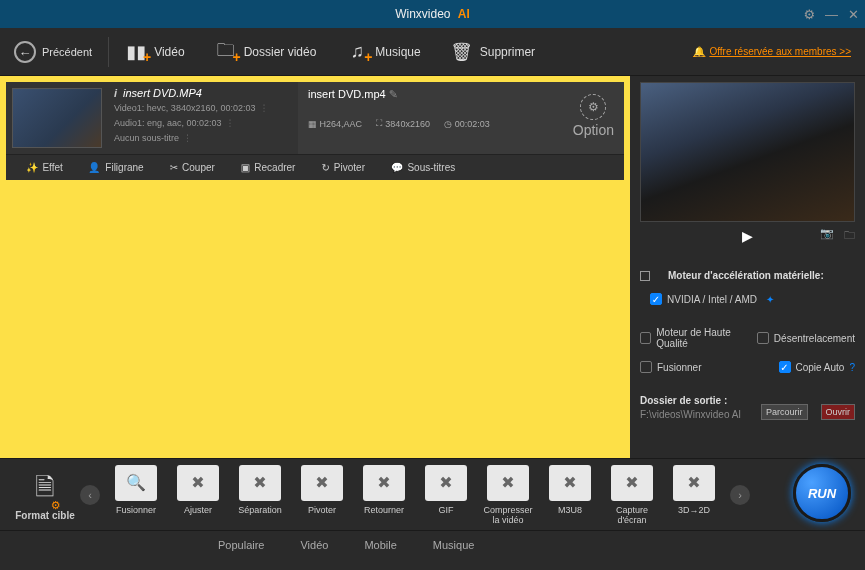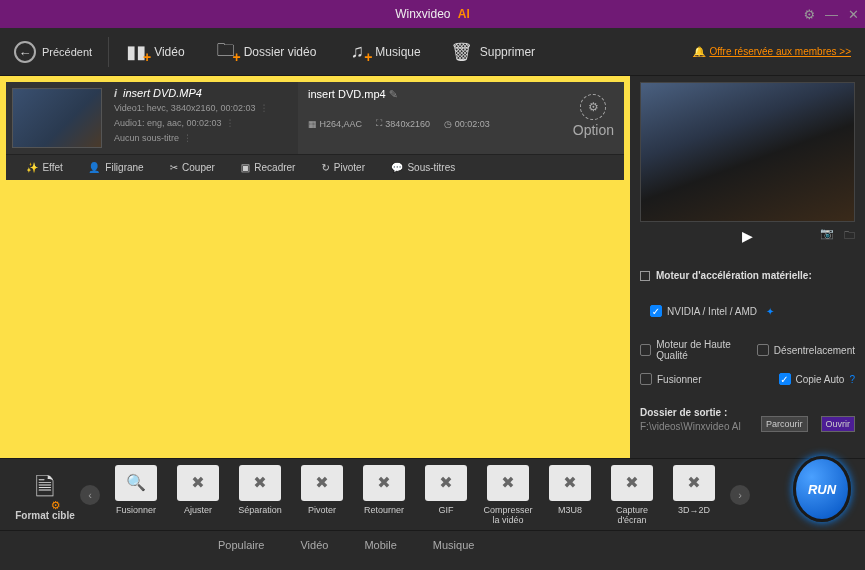--- a/index.html
+++ b/index.html
@@ -1,19 +1,19 @@
 <!DOCTYPE html>
 <html><head>
 <meta charset="utf-8">
 <style>
 * { margin: 0; padding: 0; box-sizing: border-box; font-family: "Segoe UI", Arial, sans-serif; }
 body { background: #2a2a2a; color: #ccc; width: 865px; height: 570px; overflow: hidden; font-size: 11px; }
 
 
-.titlebar { height: 28px; background: #701a75; display: flex; align-items: center; justify-content: center; position: relative; }
+.titlebar { height: 28px; background: #0c4a6e; display: flex; align-items: center; justify-content: center; position: relative; }
 .titlebar .title { color: #eee; font-size: 12px; }
 .titlebar .ai { color: #ff8c00; font-weight: bold; margin-left: 4px; }
 .titlebar .wincontrols { position: absolute; right: 6px; display: flex; gap: 10px; align-items: center; }
 .titlebar .wincontrols span { color: #999; cursor: pointer; font-size: 13px; }
 
 
 .topbar { height: 48px; background: #2a2a2a; display: flex; align-items: center; padding: 0 14px; border-bottom: 1px solid #1a1a1a; }
 .back { display: flex; align-items: center; gap: 6px; color: #ddd; cursor: pointer; }
 .back .circ { width: 22px; height: 22px; border: 2px solid #aaa; border-radius: 50%; display: flex; align-items: center; justify-content: center; font-size: 13px; }
 .sep { width: 1px; height: 30px; background: #444; margin: 0 16px; }
@@ -45,42 +45,42 @@
 
 .editbar { background: #2f2f2f; border-top:1px solid #222; display: flex; align-items: center; height: 26px; padding: 0 20px; gap: 26px; font-size: 10px; color: #ccc; }
 .editbar div { display: flex; align-items: center; gap: 4px; cursor: pointer; }
 
 
 .preview { width: 100%; height: 140px; background: linear-gradient(160deg,#4a6080 0%,#2a3548 35%,#1a1a1a 55%,#3a2a1a 100%); border: 1px solid #444; position: relative; }
 .pcontrols { display: flex; align-items: center; justify-content: center; height: 28px; position: relative; }
 .pcontrols .play { color: #fff; font-size: 14px; cursor: pointer; }
 .pcontrols .picons { position: absolute; right: 0; display: flex; gap: 10px; color: #888; }
 .opts { margin-top: 20px; font-size: 10px; }
-.opts .hdr { font-weight: bold; color: #ddd; display:flex;align-items:center;gap:6px; margin-bottom:24px; }
+.opts .hdr { font-weight: bold; color: #ddd; display:flex;align-items:center;gap:18px; margin-bottom:12px; }
 .opts .hdr .box { width:10px;height:10px;border:1px solid #999; }
 .chk { display: inline-flex; align-items: center; gap: 5px; margin-bottom: 8px; }
 .chk .c { width: 12px; height: 12px; border: 1px solid #777; background: #2a2a2a; border-radius: 2px; display:flex;align-items:center;justify-content:center;font-size:10px;color:#fff; }
 .chk .c.on { background: #0a84ff; border-color:#0a84ff; }
 .row2 { display: flex; justify-content: space-between; margin-bottom: 4px; }
 .outdir { margin-top: 14px; font-size: 10px; }
 .outdir .lbl { font-weight: bold; color: #ddd; }
 .outdir .path { color: #888; margin-top: 3px; }
 .outrow { display:flex; justify-content:space-between; align-items:flex-end; }
 
 
 .formatbar { height: 72px; background: #2a2a2a; display: flex; align-items: center; padding: 0 10px; border-top: 1px solid #1a1a1a; position: relative; }
 .fcible { width: 70px; text-align: center; color: #ccc; font-size: 10px; }
 .fcible .ic { font-size: 24px; color: #ddd; position:relative; display:inline-block; }
 .fcible .ic .cog { position:absolute; bottom:-2px; right:-6px; color:#ff8c00; font-size:11px; }
 .navbtn { width: 20px; height: 20px; border-radius: 50%; background: #444; color: #999; display: flex; align-items: center; justify-content: center; cursor: pointer; font-size:11px; }
 .fitems { display: flex; gap: 6px; margin: 0 8px; }
 .fitem { width: 56px; text-align: center; cursor: pointer; }
 .fitem .fbox { width: 42px; height: 36px; background: #e8e8e8; border-radius: 3px; margin: 0 auto 4px; display: flex; align-items: center; justify-content: center; color: #666; font-size: 16px; }
 .fitem .flabel { font-size: 9px; color: #ccc; line-height: 10px; }
-.runbtn { position: absolute; right: 14px; bottom: 8px; width: 58px; height: 66px; border-radius: 50%; background: radial-gradient(circle at 30% 30%, #4aa0ff, #0050c0); border: 3px solid #1a1a1a; display: flex; align-items: center; justify-content: center; color: #fff; font-weight: bold; font-size: 13px; cursor: pointer; box-shadow: 0 0 8px #0a84ff; font-style:italic; }
+.runbtn { position: absolute; right: 14px; bottom: 8px; width: 58px; height: 58px; border-radius: 50%; background: radial-gradient(circle at 30% 30%, #4aa0ff, #0050c0); border: 3px solid #1a1a1a; display: flex; align-items: center; justify-content: center; color: #fff; font-weight: bold; font-size: 13px; cursor: pointer; box-shadow: 0 0 8px #0a84ff; font-style:italic; }
 
 
 .cattabs { height: 28px; background: #2a2a2a; display: flex; align-items: center; padding-left: 200px; border-top: 1px solid #1a1a1a; font-size: 11px; }
 .cattabs div { padding: 6px 18px; color: #aaa; cursor: pointer; }
 .cattabs div.active { background: #3a3a3a; color: #fff; }
 </style>
 </head>
 <body>
 
 <div class="titlebar">
@@ -196,21 +196,21 @@
       </div>
     </div>
     <div class="outdir">
       <div class="outrow">
         <div>
           <div class="lbl">Dossier de sortie :</div>
           <div class="path">F:\videos\Winxvideo AI</div>
         </div>
         <div style="display:flex;gap:13px">
           <button style="background:#444;border:1px solid #666;color:#ccc;font-size:9px;padding:2px 4px;cursor:pointer">Parcourir</button>
-          <button style="background:#4c1d95;border:1px solid #666;color:#ccc;font-size:9px;padding:2px 4px;cursor:pointer">Ouvrir</button>
+          <button style="background:#7f1d1d;border:1px solid #666;color:#ccc;font-size:9px;padding:2px 4px;cursor:pointer">Ouvrir</button>
         </div>
       </div>
     </div>
   </div>
 </div>
 
 <div class="formatbar">
   <div class="fcible">
     <div class="ic">🗎<span class="cog">⚙</span></div>
     <div style="font-weight:bold">Format cible</div>

